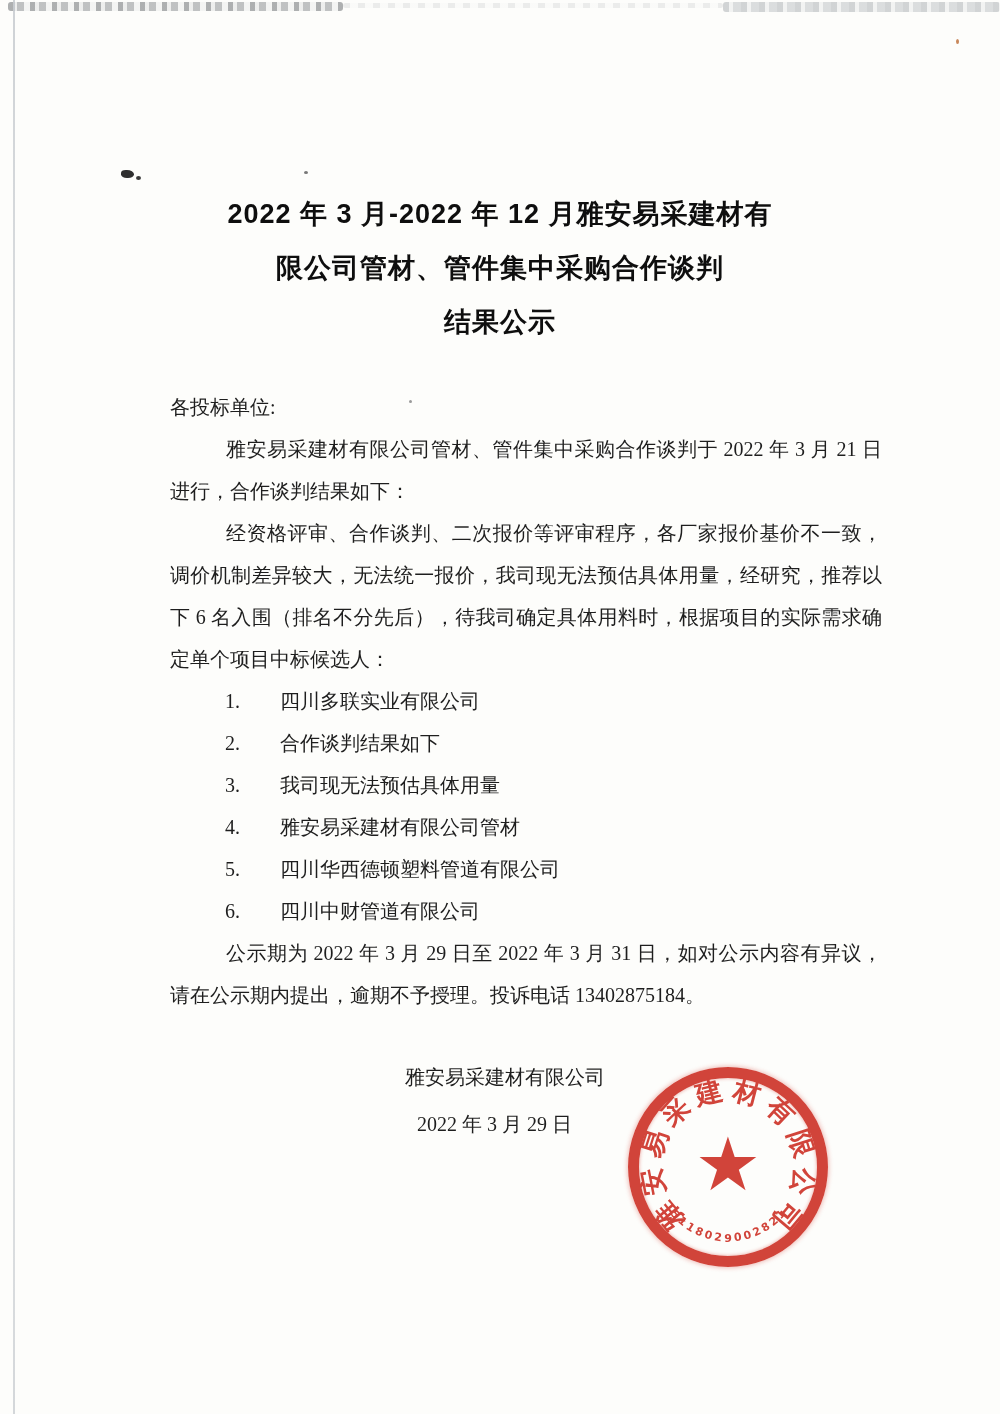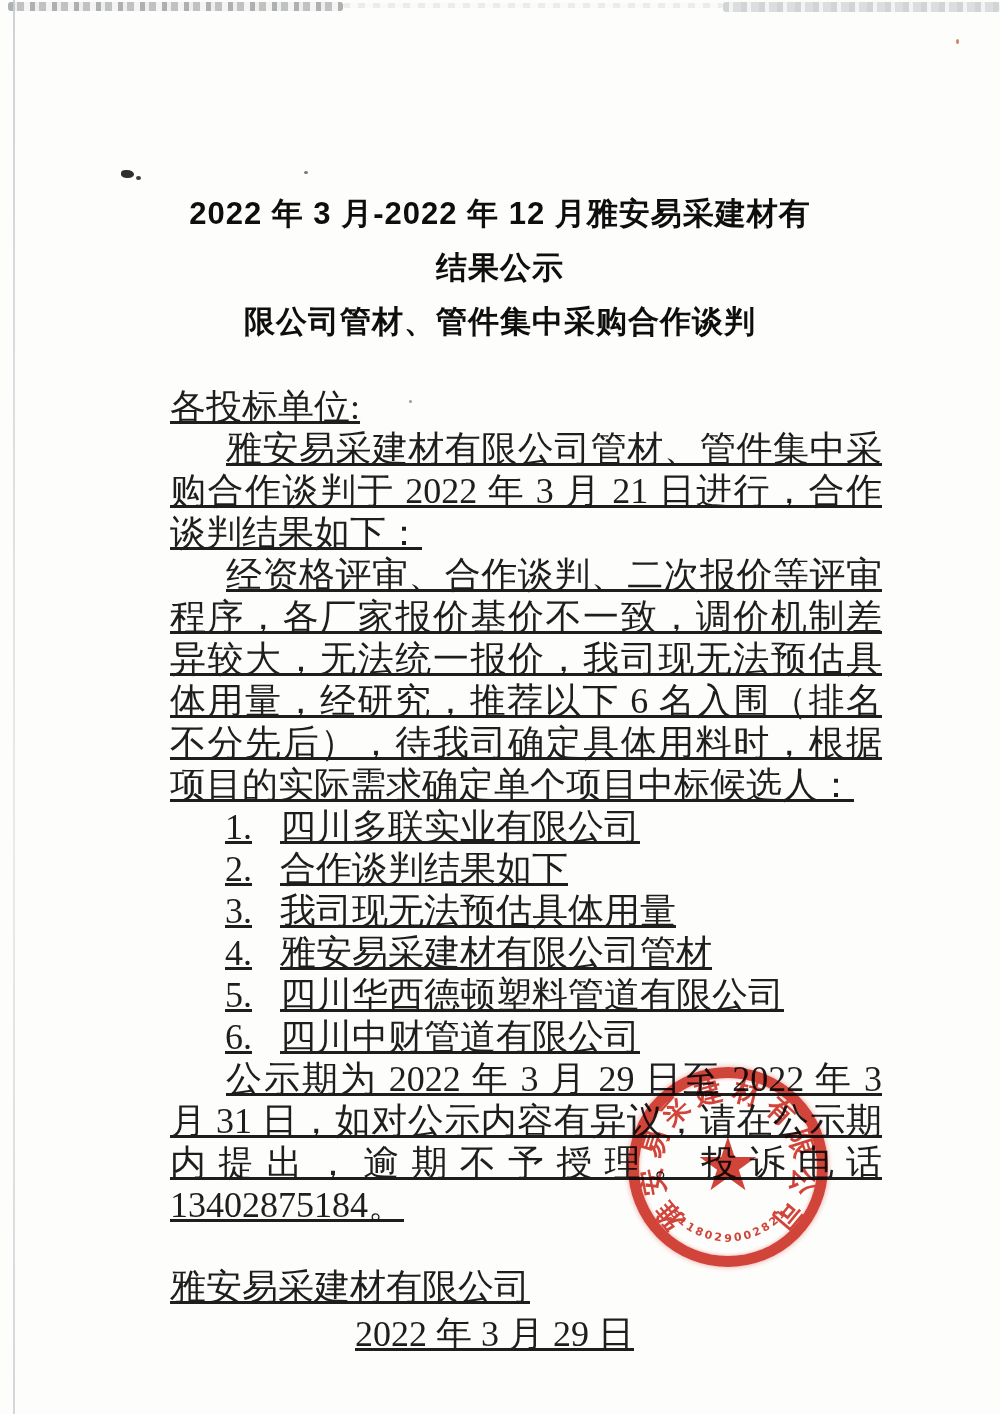--- a/index.html
+++ b/index.html
@@ -43,38 +43,38 @@
   .speck.s2 { left:136px; top:176px; width:5px;  height:4px; background:#3a3a3a; }
   .speck.s3 { left:304px; top:171px; width:4px;  height:3px; background:#777; }
   .speck.s4 { left:409px; top:400px; width:3px;  height:3px; background:#9a9a9a; }
   .speck.s5 { left:956px; top:39px;  width:3px;  height:5px; background:#c8875a; }
 
   
   .title-block {
     position:absolute; left:144px; top:187px; width:712px;
     text-align:center;
     font-family:"Liberation Sans", sans-serif;
-    font-weight:700; font-size:31px; line-height:54px;
+    font-weight:700; font-size:27px; line-height:54px;
     color:#0e0e0e; letter-spacing:1px;
     white-space:nowrap;
   }
 
   
   .body-block {
     position:absolute; left:170px; top:386px; width:712px;
-    font-size:36px; line-height:42px;
-    text-align:justify; text-justify:inter-ideograph;text-decoration:underline;
+    font-size:20px; line-height:42px;
+    text-align:justify; text-justify:inter-ideograph;
   }
   .para-indent { text-indent:56px; }
   .bidder-row { display:flex; }
   .bidder-row .bidder-num  { flex:0 0 55px; margin-left:55px; }
   .bidder-row .bidder-name { flex:1; }
 
   .signature-block { margin-top:38px; line-height:47px; }
-  .sig-company { text-align:left; padding-right:42px; }
+  .sig-company { text-align:center; padding-right:42px; }
   .sig-date    { text-align:center; padding-right:63px; }
 
   
   .seal {
     position:absolute; left:628px; top:1067px;
     width:200px; height:200px;
     mix-blend-mode:multiply; opacity:.92;
     pointer-events:none;
   }
   .seal-ring {
@@ -112,22 +112,22 @@
   <div class="scan-streak right"></div>
   <div class="scan-edge-line"></div>
   <div class="speck s1"></div>
   <div class="speck s2"></div>
   <div class="speck s3"></div>
   <div class="speck s4"></div>
   <div class="speck s5"></div>
 
   <div class="title-block">
     <div>2022 年 3 月-2022 年 12 月雅安易采建材有</div>
+    <div>限公司管材、管件集中采购合作谈判</div>
     <div>结果公示</div>
-    <div>限公司管材、管件集中采购合作谈判</div>
   </div>
 
   <div class="body-block">
     <div>各投标单位:</div>
     <div class="para-indent">雅安易采建材有限公司管材、管件集中采购合作谈判于 2022 年 3 月 21 日进行，合作谈判结果如下：</div>
     <div class="para-indent">经资格评审、合作谈判、二次报价等评审程序，各厂家报价基价不一致，调价机制差异较大，无法统一报价，我司现无法预估具体用量，经研究，推荐以下 6 名入围（排名不分先后），待我司确定具体用料时，根据项目的实际需求确定单个项目中标候选人：</div>
 
     <div>
       <div class="bidder-row">
         <span class="bidder-num">1.</span>

